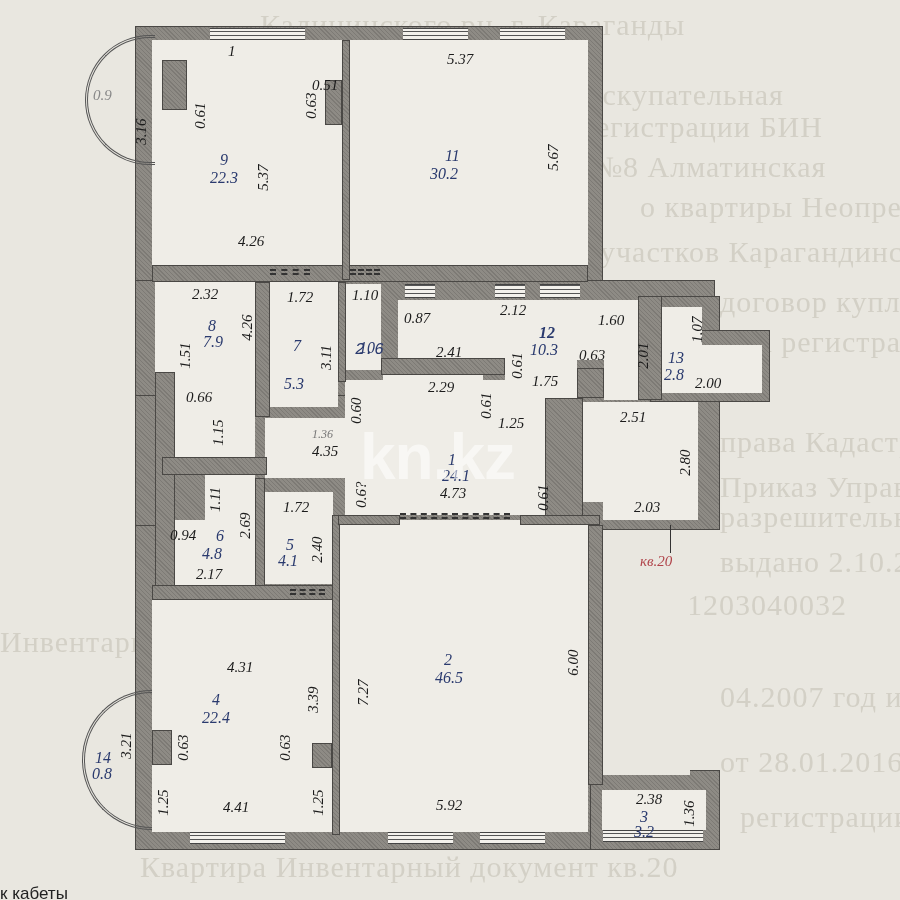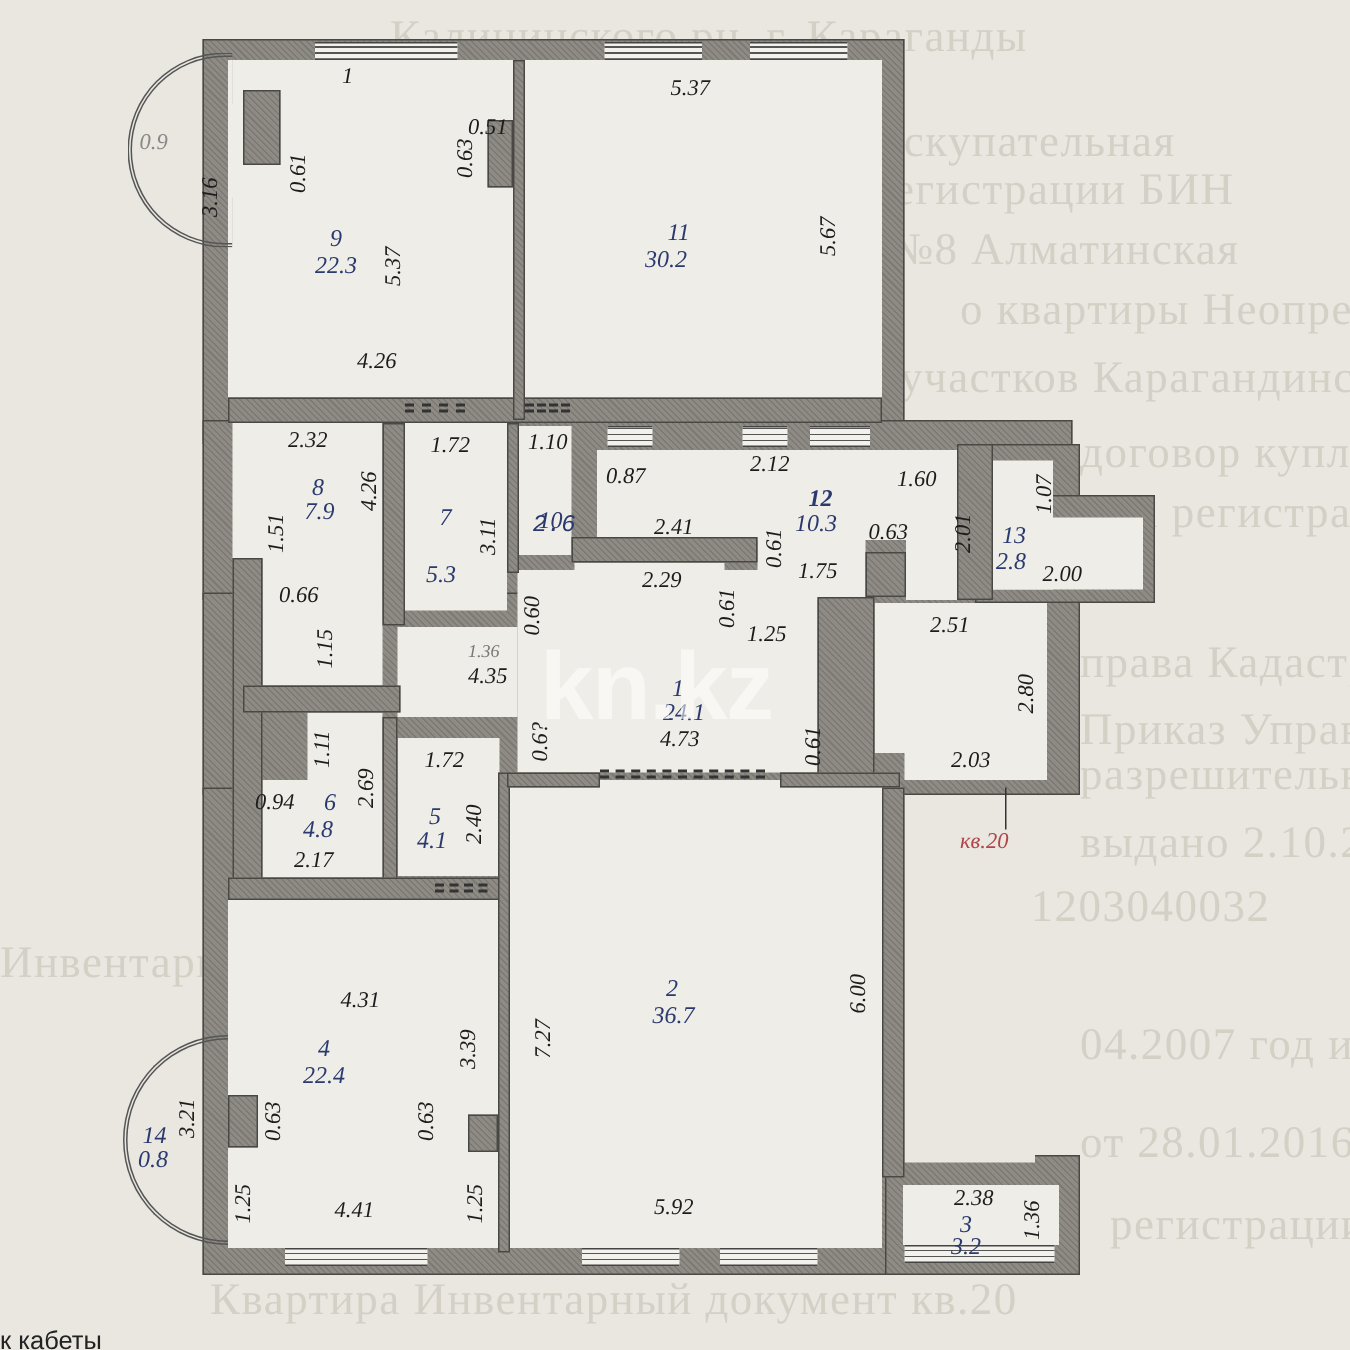--- a/index.html
+++ b/index.html
@@ -204,21 +204,21 @@
   <div class="lbl rot" style="left:272px;top:740px;">0.63</div>
   <div class="lbl rot" style="left:150px;top:795px;">1.25</div>
   <div class="lbl rot" style="left:305px;top:795px;">1.25</div>
   <div class="lbl" style="left:223px;top:800px;">4.41</div>
 
   <div class="lbl num" style="left:95px;top:750px;">14</div>
   <div class="lbl num" style="left:92px;top:766px;font-style:italic;">0.8</div>
   <div class="lbl rot" style="left:113px;top:738px;">3.21</div>
 
   <div class="lbl num" style="left:444px;top:652px;">2</div>
-  <div class="lbl num" style="left:435px;top:670px;">36.7</div>
+  <div class="lbl num" style="left:435px;top:670px;">46.5</div>
   <div class="lbl rot" style="left:350px;top:685px;">7.27</div>
   <div class="lbl rot" style="left:560px;top:655px;">6.00</div>
   <div class="lbl" style="left:436px;top:798px;">5.92</div>
 
   <div class="lbl" style="left:636px;top:792px;">2.38</div>
   <div class="lbl num" style="left:640px;top:809px;">3</div>
   <div class="lbl num" style="left:634px;top:824px;">3.2</div>
   <div class="lbl rot" style="left:676px;top:806px;">1.36</div>
 </div>
 

